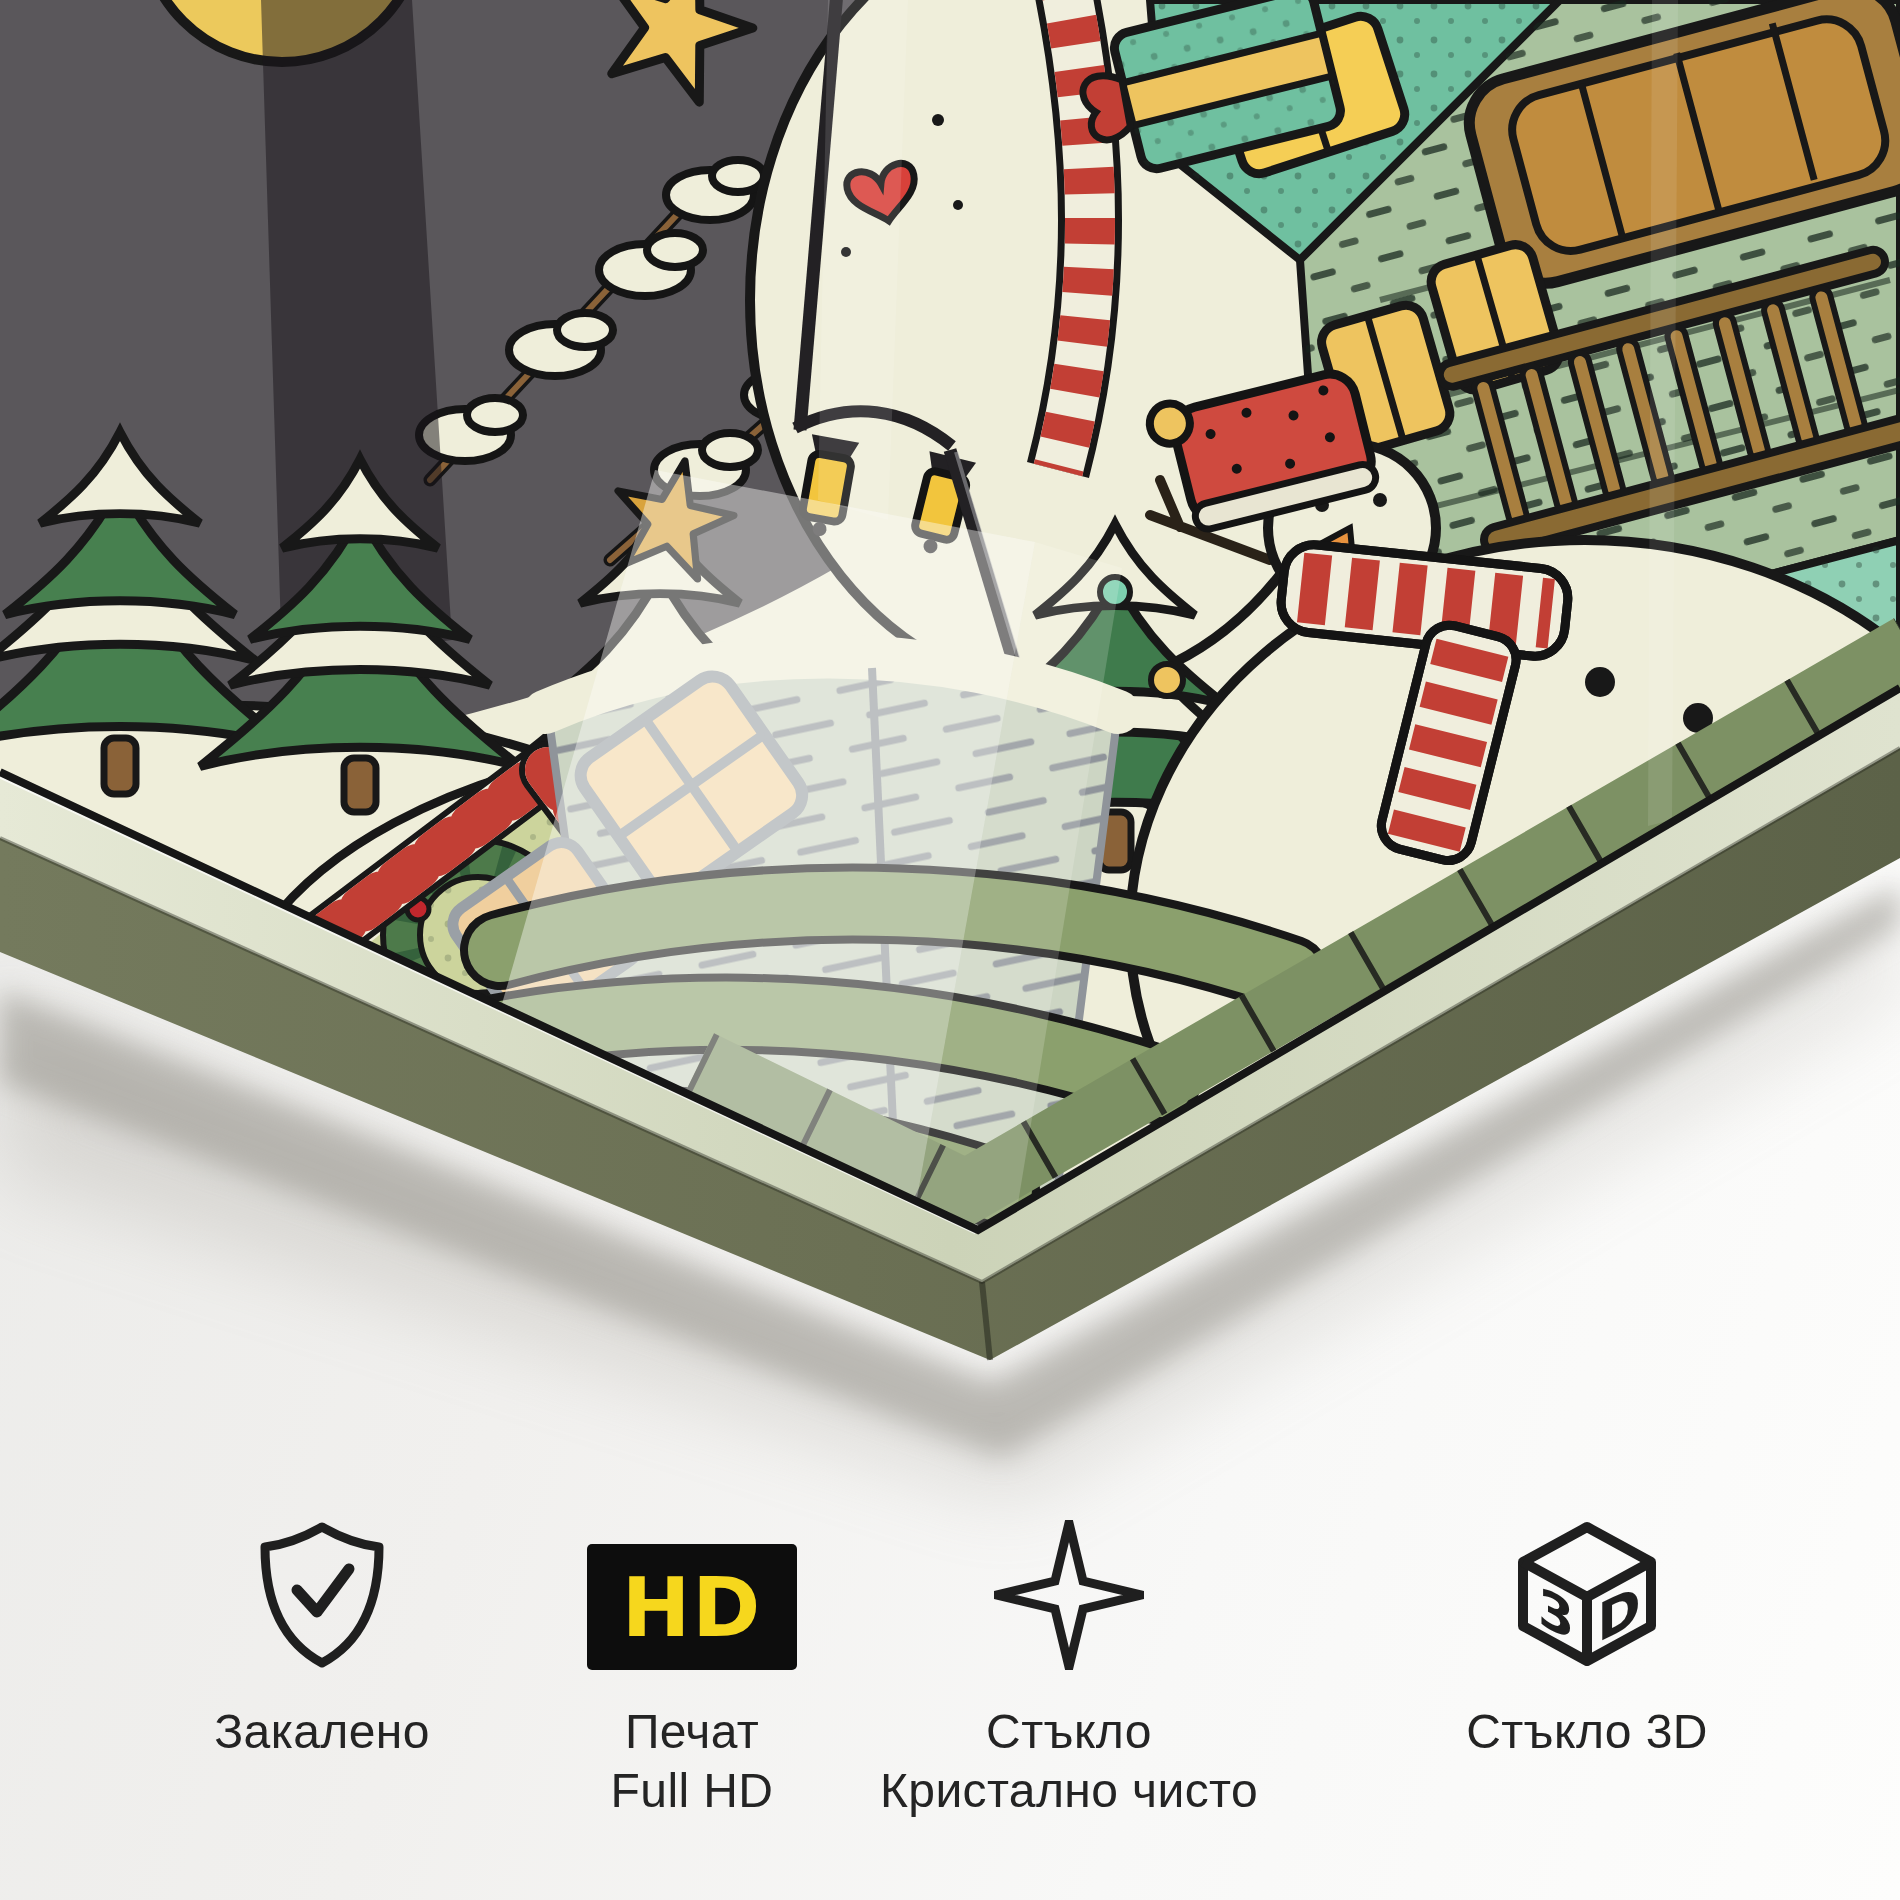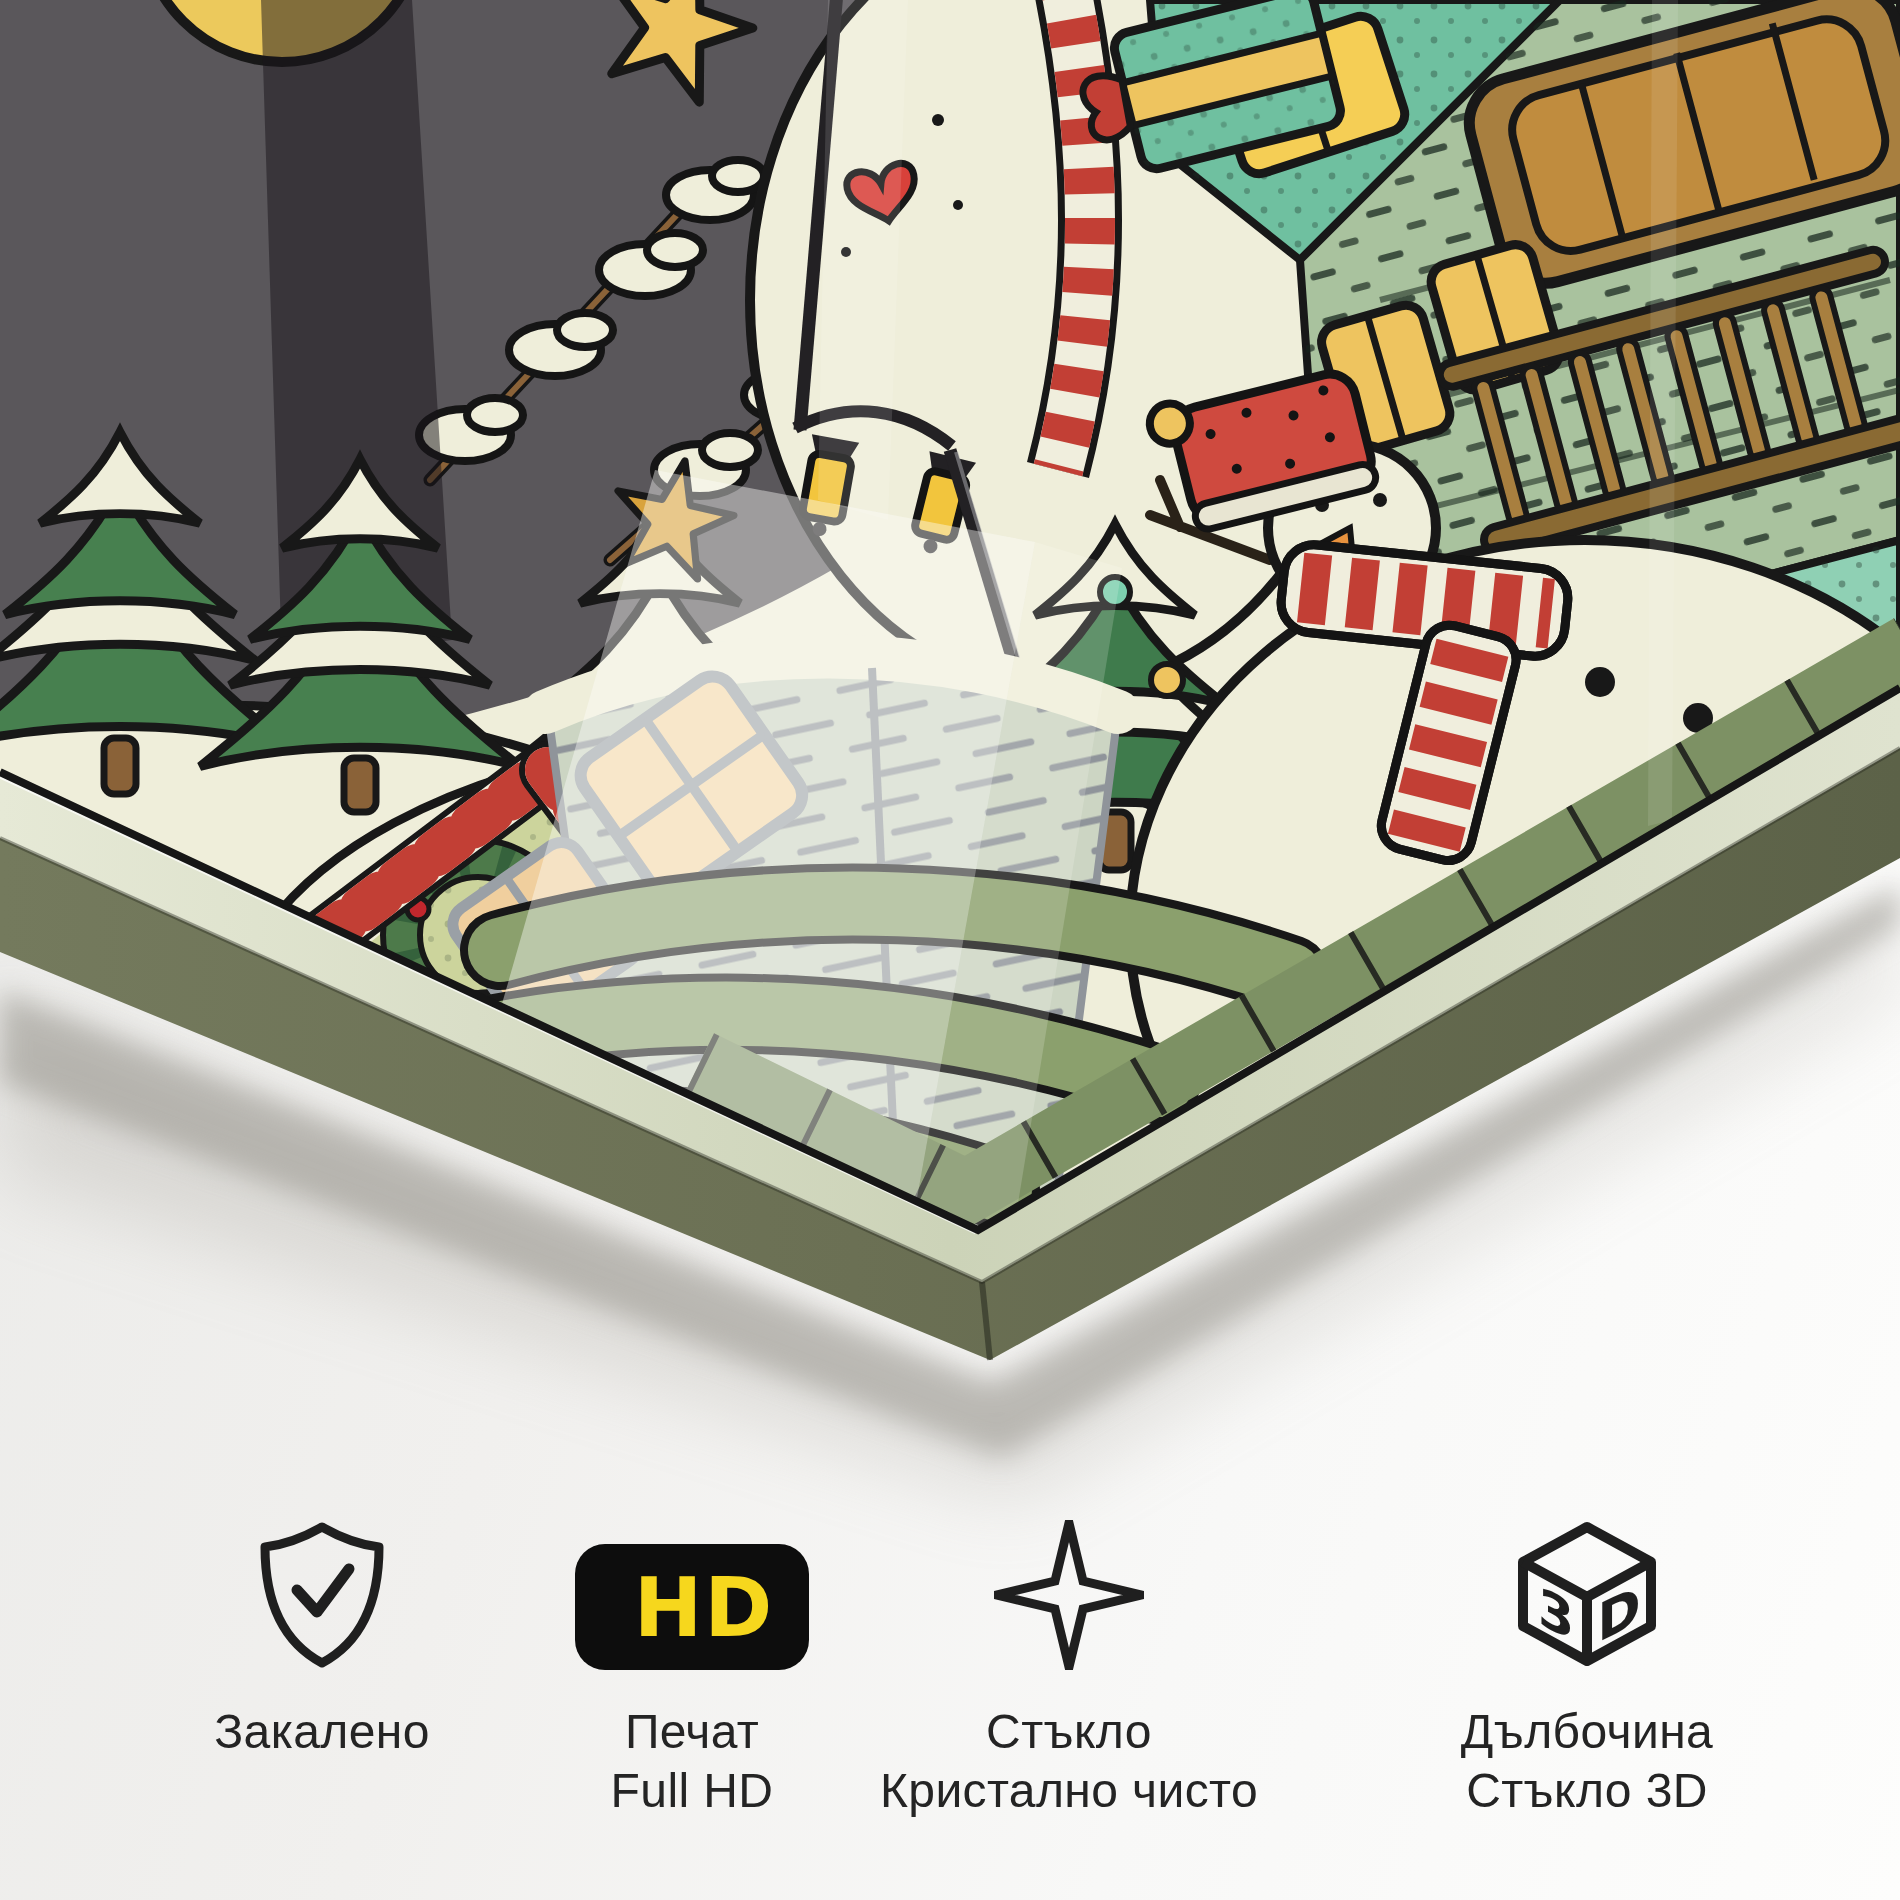--- a/index.html
+++ b/index.html
@@ -7,23 +7,23 @@
     width:1900px;height:1900px;overflow:hidden;position:relative;
     background:linear-gradient(108deg,#eaeae8 0%,#f1f0ee 38%,#f8f8f7 68%,#fdfdfc 100%);
     font-family:"Liberation Sans",sans-serif;
   }
   .stage{position:absolute;inset:0;}
   svg.scene{position:absolute;left:0;top:0;}
   .features{position:absolute;left:0;top:0;width:1900px;height:1900px;pointer-events:none;}
   .feature{position:absolute;top:1518px;width:560px;display:flex;flex-direction:column;align-items:center;}
   .feature .icon-box{height:152px;display:flex;align-items:flex-end;justify-content:center;margin-bottom:32px;}
   .hd-badge{
-    width:210px;height:126px;border-radius:30px;background:var(--c-icon-black,#0d0d0d);
+    width:210px;height:126px;border-radius:5px;background:var(--c-icon-black,#0d0d0d);
     color:var(--c-hd-yellow,#f6d71d);display:flex;align-items:center;justify-content:center;
-    font-size:82px;font-weight:800;letter-spacing:2px;font-family:"DejaVu Sans","Liberation Sans",sans-serif;padding-left:24px;
+    font-size:82px;font-weight:800;letter-spacing:2px;font-family:"DejaVu Sans","Liberation Sans",sans-serif;
   }
   .flabel{font-size:48px;line-height:59px;color:var(--c-text-color,#242424);text-align:left;font-weight:500;letter-spacing:.4px;}
   .f1{left:42px;}.f2{left:412px;}.f3{left:789px;}.f4{left:1307px;}
 </style>
 </head>
 <body>
 
 <div class="stage">
 
 <svg class="scene" width="1900" height="1900" viewBox="0 0 1900 1900">
@@ -421,18 +421,17 @@
 
   <div class="feature f4">
     <div class="icon-box">
       <svg width="152" height="152" viewBox="0 0 152 152">
         <path d="M76,9 L140,44 L140,108 L76,143 L12,108 L12,44 Z" fill="none" stroke="#1f1f1f" stroke-width="10" stroke-linejoin="round"></path>
         <path d="M12,44 L76,79 L140,44 M76,79 L76,143" fill="none" stroke="#1f1f1f" stroke-width="10" stroke-linejoin="round"></path>
         <text transform="translate(45,114) skewY(26)" text-anchor="middle" font-size="52" font-weight="bold" font-family="DejaVu Sans, Liberation Sans, sans-serif" fill="#1f1f1f">3</text>
         <text transform="translate(108,114) skewY(-26)" text-anchor="middle" font-size="52" font-weight="bold" font-family="DejaVu Sans, Liberation Sans, sans-serif" fill="#1f1f1f">D</text>
       </svg>
     </div>
-    <div class="flabel">Дълбочина</div>
     <div class="flabel">Стъкло 3D</div>
   </div>
 
 </div>
 </div>
 
 </body></html>

